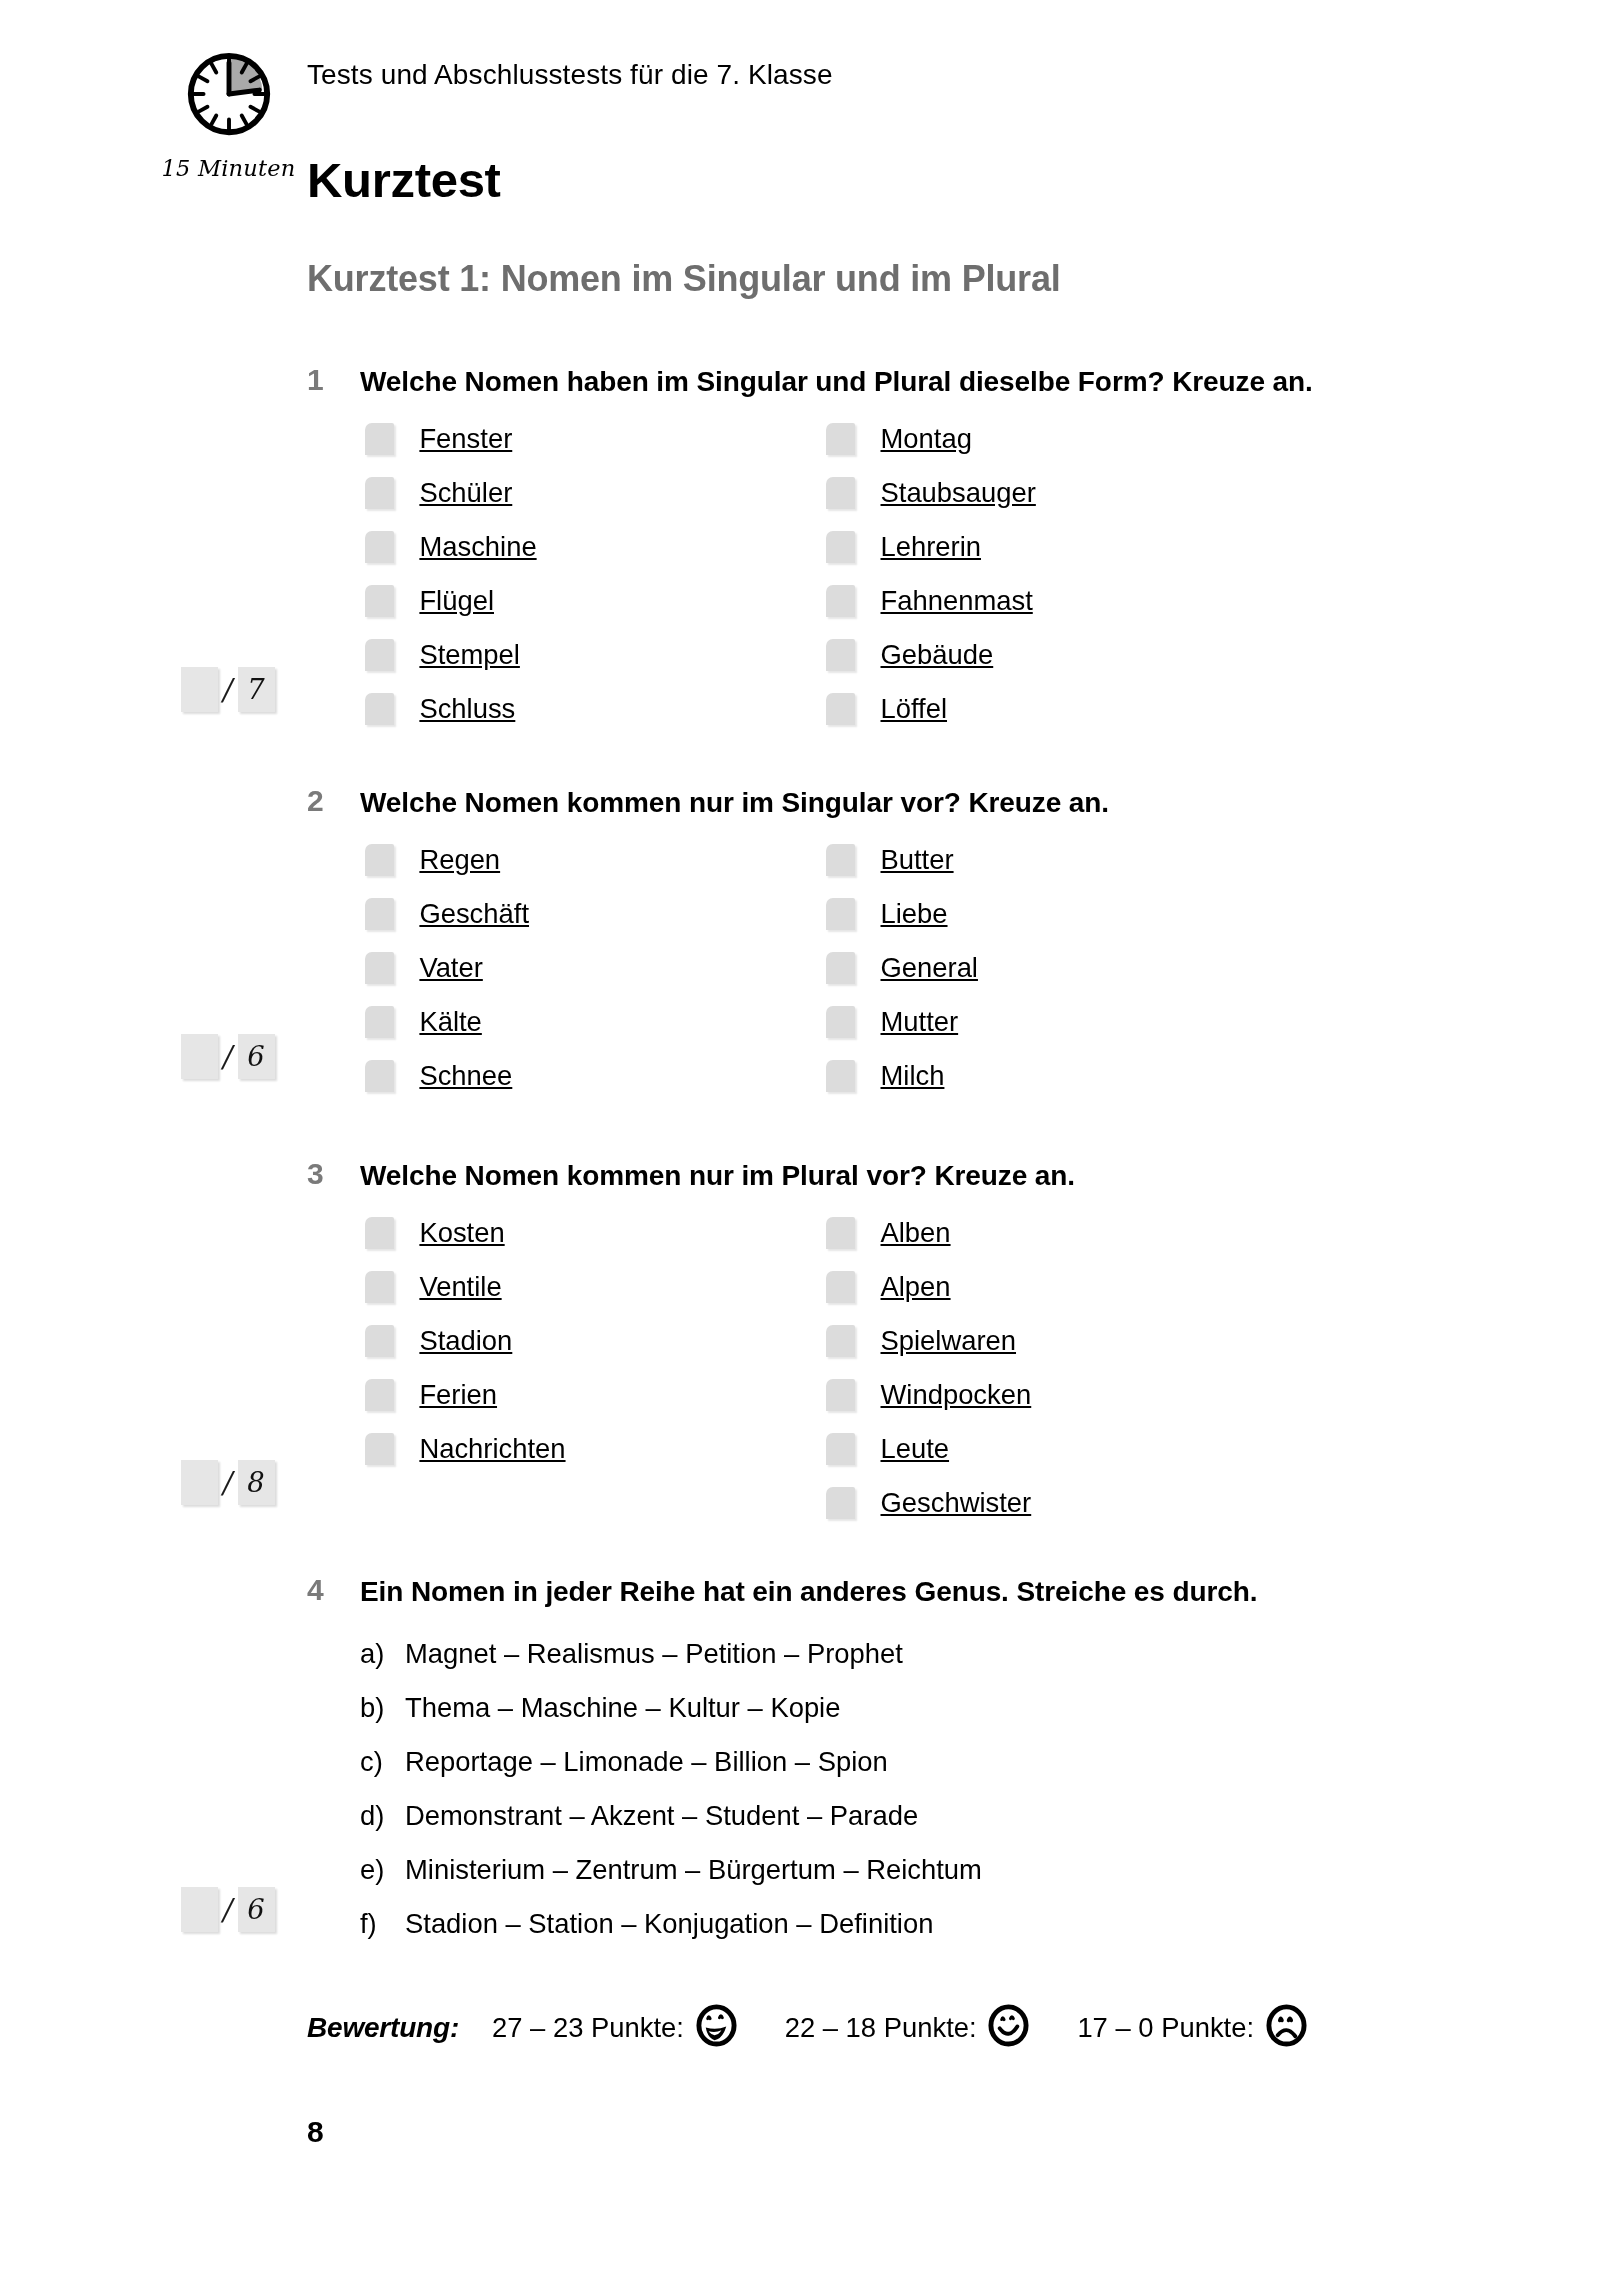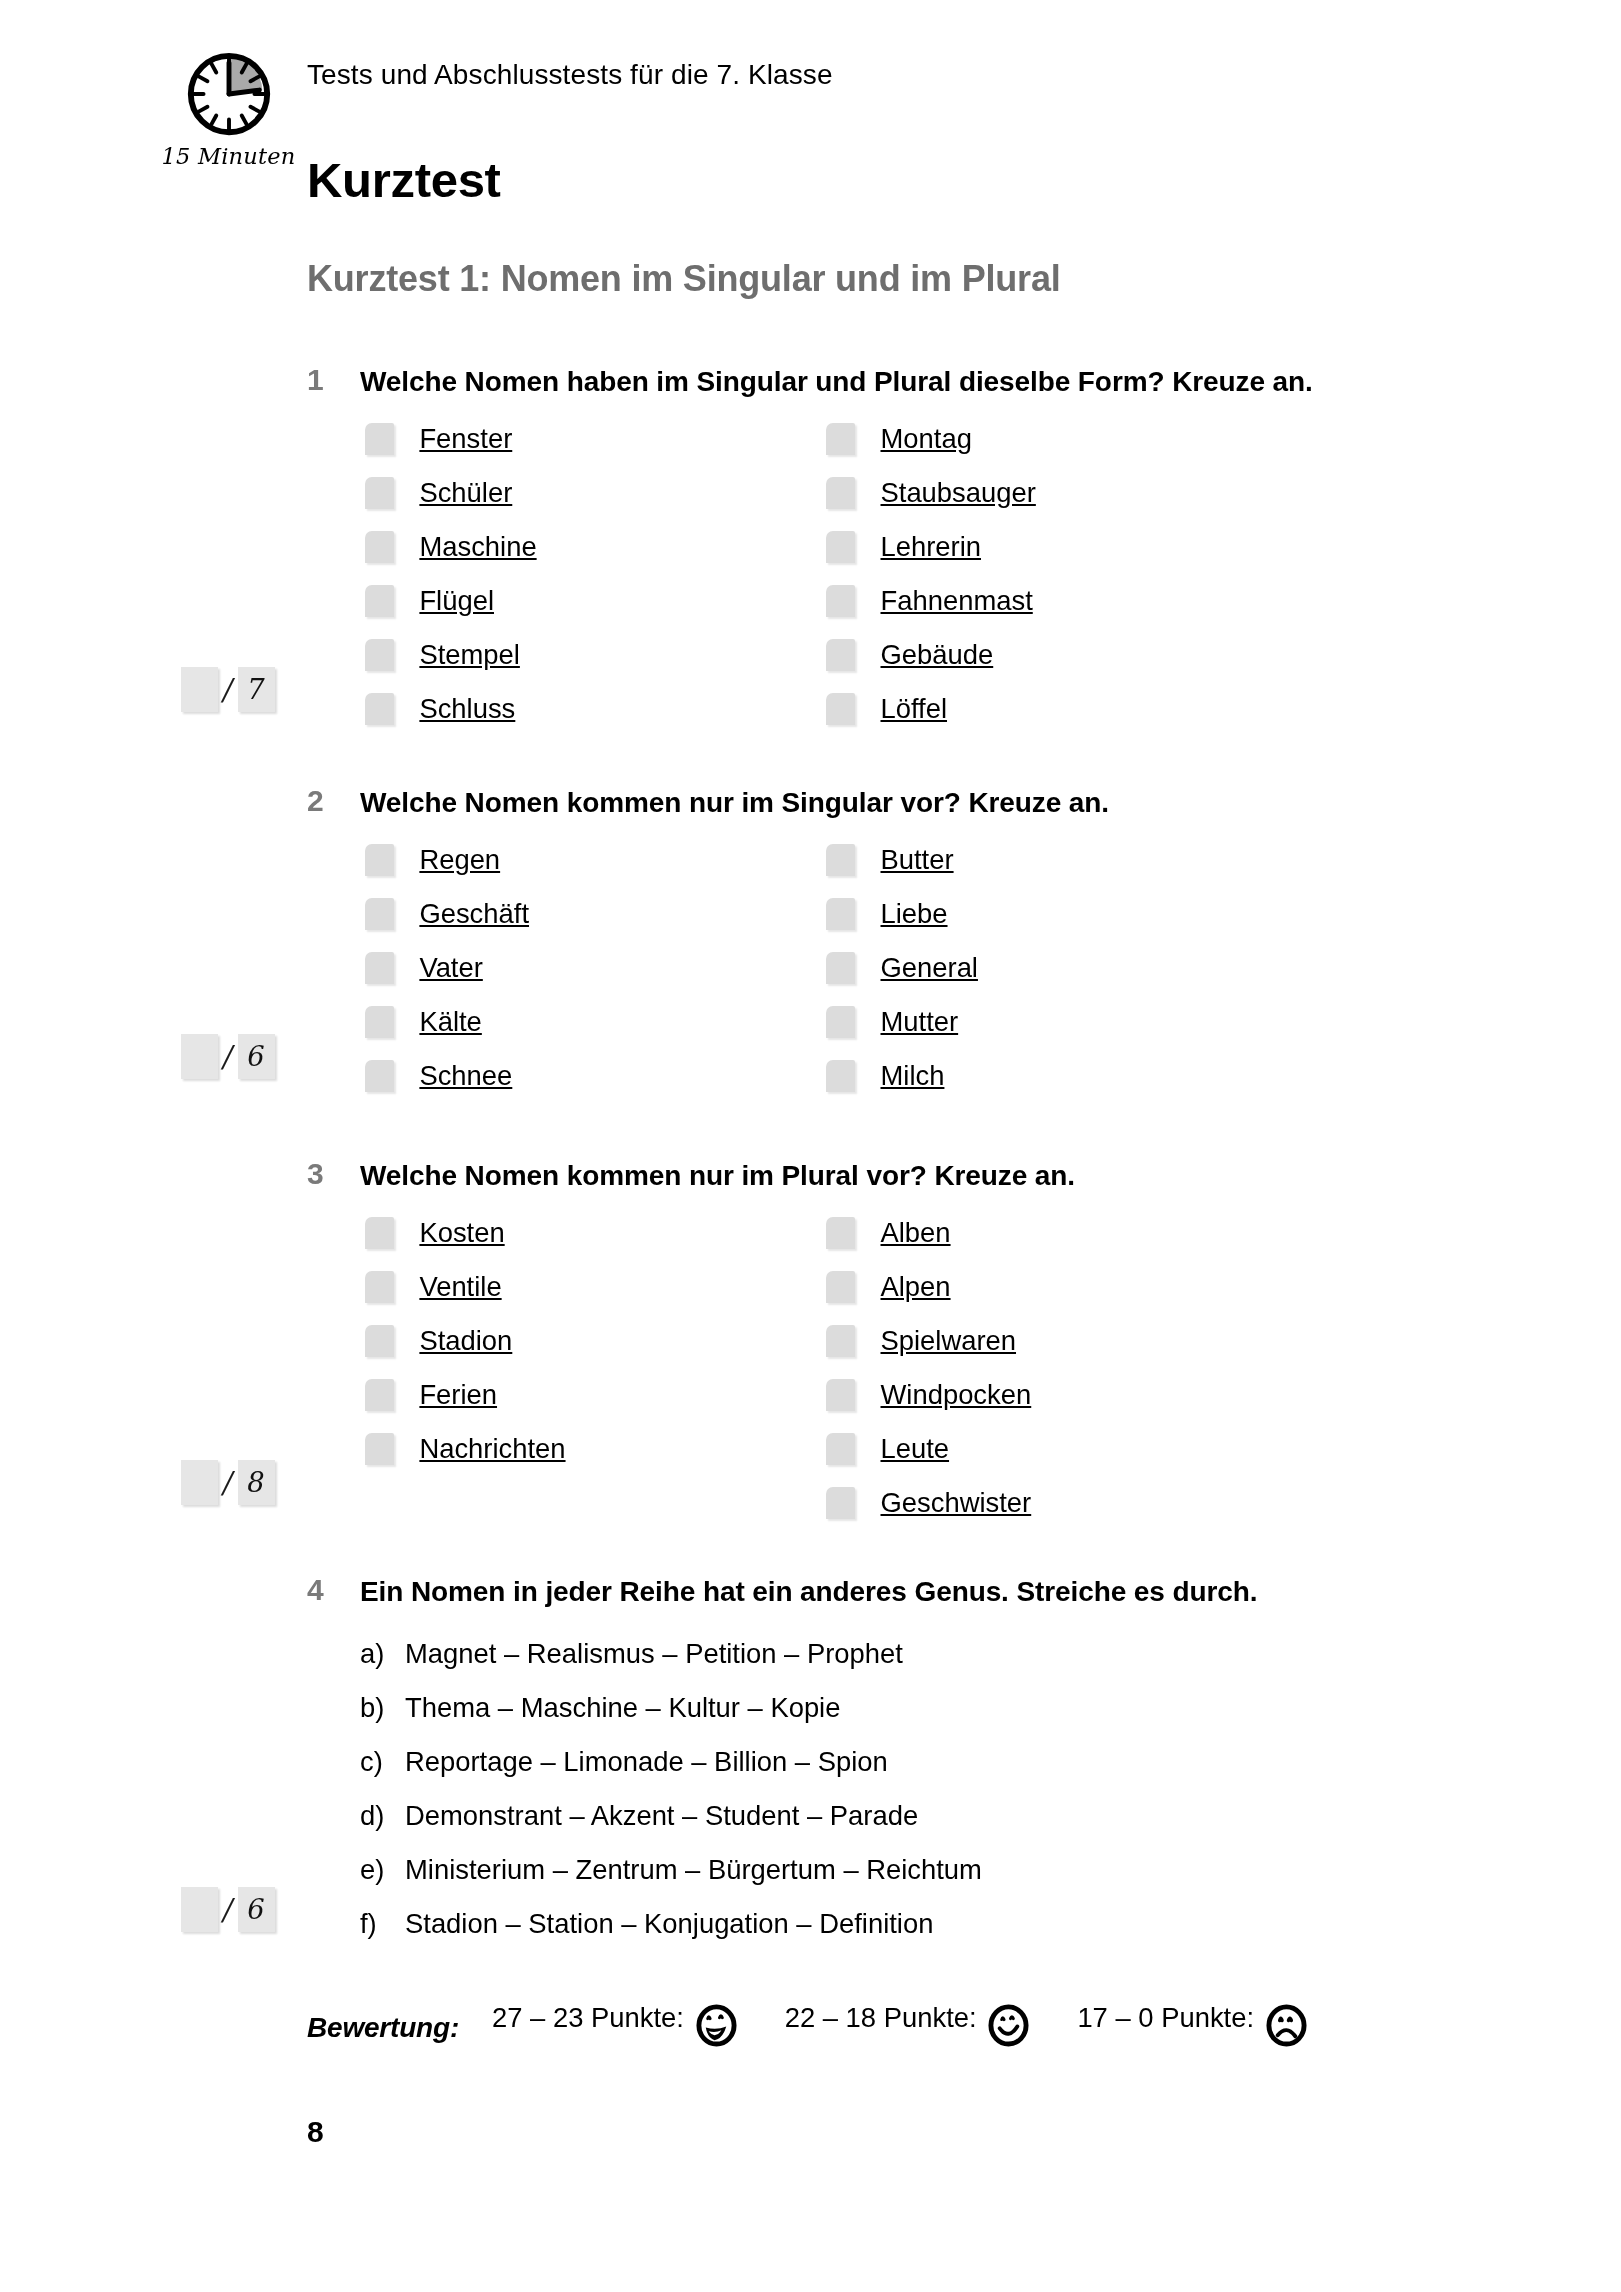--- a/index.html
+++ b/index.html
@@ -28,21 +28,21 @@
     top: 47px;
     width: 147px;
     text-align: center;
   }
   .clock-svg { display: block; margin: 0 auto; }
   .time-label {
     font-family: "DejaVu Serif", serif;
     font-style: italic;
     font-size: 22.5px;
     color: #000;
-    margin-top: 2px;
+    margin-top: 14px;
     letter-spacing: 0.2px;
   }
 
   
   .running-head {
     position: absolute;
     left: 307px;
     top: 59px;
     font-size: 28px;
     font-weight: 400;
@@ -180,21 +180,21 @@
     align-items: center;
     font-size: 27.4px;
   }
   .bw-title {
     font-weight: 700;
     font-style: italic;
     font-size: 28px;
     letter-spacing: -0.2px;
   }
   .bw-gap1 { width: 33px; }
-  .bw-item { display: flex; align-items: flex-start; }
+  .bw-item { display: flex; align-items: center; }
   .bw-text { white-space: nowrap; }
   .bw-face { margin-left: 10.8px; display: block; }
   .bw-gap2 { width: 47px; }
 
   
   .page-number {
     position: absolute;
     left: 307px;
     top: 2115px;
     font-size: 30px;

